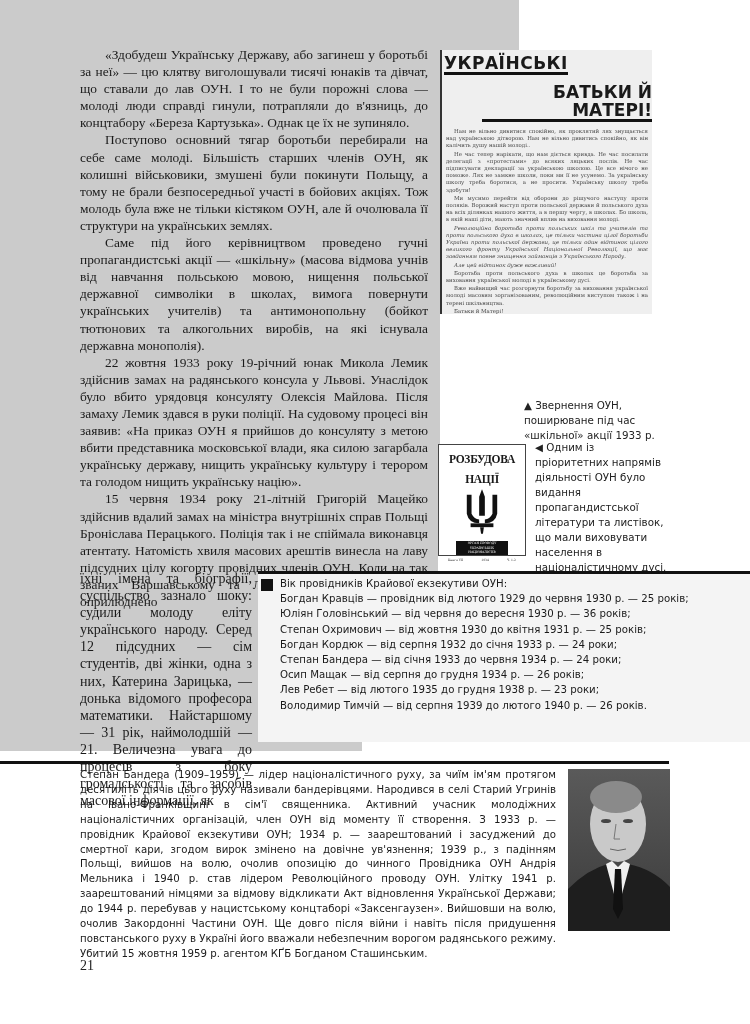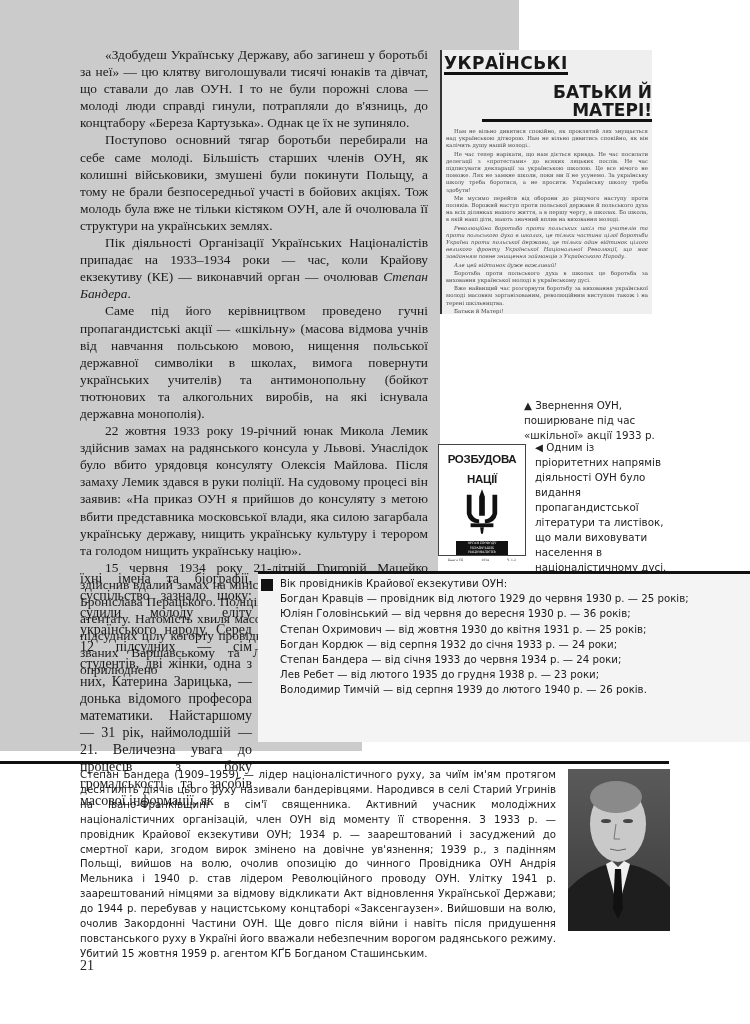--- a/index.html
+++ b/index.html
@@ -11,21 +11,21 @@
   .narrow-text p { margin:0; }
   .leaflet { position:absolute; left:440px; top:50px; width:210px; height:264px; background:#efefef; border-left:2px solid #333; overflow:hidden; }
   .leaflet .h1 { font-family:"DejaVu Sans", sans-serif; font-weight:bold; font-size:17px; letter-spacing:0.5px; border-bottom:3px solid #111; display:inline-block; margin:4px 0 0 2px; line-height:18px; }
   .leaflet .h2 { font-family:"DejaVu Sans", sans-serif; font-weight:bold; font-size:17px; text-align:right; border-bottom:3px solid #111; margin:8px 0 6px 40px; line-height:18px; }
   .leaflet .body { font-size:5.4px; line-height:7.2px; color:#444; padding:0 4px; text-align:justify; }
   .leaflet .body p { margin:0 0 1px 0; text-indent:8px; }
   .leaflet .body .b { font-weight:bold; color:#222; }
   .leaflet .body .i { font-style:italic; }
   .caption { position:absolute; font-family:"DejaVu Sans", sans-serif; font-size:10.3px; line-height:15px; color:#222; }
   .magazine { position:absolute; left:438px; top:444px; width:88px; height:112px; background:#fff; border:1px solid #444; box-sizing:border-box; text-align:center; }
-  .magazine .mt { font-family:Liberation Sans, sans-serif; font-weight:bold; font-size:11.5px; line-height:12px; margin-top:8px; letter-spacing:-0.3px; }
+  .magazine .mt { font-family:Liberation Serif, serif; font-weight:bold; font-size:11.5px; line-height:12px; margin-top:8px; letter-spacing:-0.3px; }
   .magazine .tryzub { width:38px; height:48px; margin:2px auto 0; }
   .magazine .band { width:52px; height:14px; background:#111; margin:2px auto 0; color:#fff; font-size:3px; line-height:4.5px; }
   .magazine .foot { font-size:3px; color:#333; display:flex; justify-content:space-around; margin-top:3px; }
   .ages-box { position:absolute; left:258px; top:571px; width:532px; height:168px; background:#f4f4f4; border-top:3px solid #111; }
   .ages-box .square { position:absolute; left:3px; top:5px; width:12px; height:12px; background:#111; }
   .ages-box ul { list-style:none; margin:0; padding:0; position:absolute; left:22px; top:2px; font-family:"DejaVu Sans", sans-serif; font-size:10.2px; line-height:15.2px; color:#1a1a1a; }
   .divider { position:absolute; left:0; top:761px; width:669px; height:3px; background:#111; }
   .bio { position:absolute; left:80px; top:768px; width:476px; font-family:"DejaVu Sans", sans-serif; font-size:10.2px; line-height:14.9px; text-align:justify; color:#1a1a1a; }
   .portrait { position:absolute; left:568px; top:769px; width:102px; height:162px; background:linear-gradient(180deg,#5a5a5a 0%,#3a3a3a 100%); overflow:hidden; }
   .page-number { position:absolute; left:80px; top:958px; font-family:"Liberation Serif", serif; font-size:14px; color:#222; }
@@ -35,21 +35,20 @@
 
 <div class="gray-bg" style="left:0;top:0;width:519px;height:50px;"></div>
 <div class="gray-bg" style="left:0;top:50px;width:440px;height:394px;"></div>
 <div class="gray-bg" style="left:0;top:444px;width:438px;height:127px;"></div>
 <div class="gray-bg" style="left:0;top:571px;width:258px;height:180px;"></div>
 <div class="gray-bg" style="left:258px;top:739px;width:104px;height:12px;"></div>
 
 <div class="main-text">
   <p>«Здобудеш Українську Державу, або загинеш у боротьбі за неї» — цю клятву виголошували тисячі юнаків та дівчат, що ставали до лав ОУН. І то не були порожні слова — молоді люди справді гинули, потрапляли до в'язниць, до концтабору «Береза Картузька». Однак це їх не зупиняло.</p>
   <p>Поступово основний тягар боротьби перебирали на себе саме молоді. Більшість старших членів ОУН, як колишні військовики, змушені були покинути Польщу, а тому не брали безпосередньої участі в бойових акціях. Тож молодь була вже не тільки кістяком ОУН, але й очолювала її структури на українських землях.</p>
-  <p><span>Пік діяльності Організації Українських Націоналістів припадає на 1933–1934 роки — час, коли Крайову екзекутиву (КЕ) — виконавчий орган — очолював </span><em>Степан Бандера</em><span>.</span></p>
   <p>Саме під його керівництвом проведено гучні пропагандистські акції — «шкільну» (масова відмова учнів від навчання польською мовою, нищення польської державної символіки в школах, вимога повернути українських учителів) та антимонопольну (бойкот тютюнових та алкогольних виробів, на які існувала державна монополія).</p>
   <p>22 жовтня 1933 року 19-річний юнак Микола Лемик здійснив замах на радянського консула у Львові. Унаслідок було вбито урядовця консуляту Олексія Майлова. Після замаху Лемик здався в руки поліції. На судовому процесі він заявив: «На приказ ОУН я прийшов до консуляту з метою вбити представника московської влади, яка силою загарбала українську державу, нищить українську культуру і терором та голодом нищить українську націю».</p>
   <p>15 червня 1934 року 21-літній Григорій Мацейко здійснив вдалий замах на міністра внутрішніх справ Польщі Броніслава Перацького. Поліція так і не спіймала виконавця атентату. Натомість хвиля масових арештів винесла на лаву підсудних цілу когорту провідних членів ОУН. Коли на так званих Варшавському та Львівському процесах було оприлюднено</p>
 </div>
 
 <div class="narrow-text">
   <p>їхні імена та біографії, суспільство зазнало шоку: судили молоду еліту українського народу. Серед 12 підсудних — сім студентів, дві жінки, одна з них, Катерина Зарицька, — донька відомого професора математики. Найстаршому — 31 рік, наймолодшій — 21. Величезна увага до процесів з боку громадськості та засобів масової інформації, як</p>
 </div>
 
 <div class="leaflet">
@@ -95,20 +94,21 @@
 
 <div class="ages-box">
   <div class="square"></div>
   <ul>
     <li>Вік провідників Крайової екзекутиви ОУН:</li>
     <li>Богдан Кравців — провідник від лютого 1929 до червня 1930 р. — 25 років;</li>
     <li>Юліян Головінський — від червня до вересня 1930 р. — 36 років;</li>
     <li>Степан Охримович — від жовтня 1930 до квітня 1931 р. — 25 років;</li>
     <li>Богдан Кордюк — від серпня 1932 до січня 1933 р. — 24 роки;</li>
     <li>Степан Бандера — від січня 1933 до червня 1934 р. — 24 роки;</li>
+    <li>Осип Мащак — від серпня до грудня 1934 р. — 26 років;</li>
     <li>Лев Ребет — від лютого 1935 до грудня 1938 р. — 23 роки;</li>
     <li>Володимир Тимчій — від серпня 1939 до лютого 1940 р. — 26 років.</li>
   </ul>
 </div>
 
 <div class="divider"></div>
 
 <div class="bio">Степан Бандера (1909–1959) — лідер націоналістичного руху, за чиїм ім'ям протягом десятиліть діячів цього руху називали бандерівцями. Народився в селі Старий Угринів на Івано-Франківщині в сім'ї священника. Активний учасник молодіжних націоналістичних організацій, член ОУН від моменту її створення. З 1933 р. — провідник Крайової екзекутиви ОУН; 1934 р. — заарештований і засуджений до смертної кари, згодом вирок змінено на довічне ув'язнення; 1939 р., з падінням Польщі, вийшов на волю, очолив опозицію до чинного Провідника ОУН Андрія Мельника і 1940 р. став лідером Революційного проводу ОУН. Улітку 1941 р. заарештований німцями за відмову відкликати Акт відновлення Української Держави; до 1944 р. перебував у нацистському концтаборі «Заксенгаузен». Вийшовши на волю, очолив Закордонні Частини ОУН. Ще довго після війни і навіть після придушення повстанського руху в Україні його вважали небезпечним ворогом радянського режиму. Убитий 15 жовтня 1959 р. агентом КҐБ Богданом Сташинським.</div>
 
 <div class="portrait" title="Портрет Степана Бандери">

